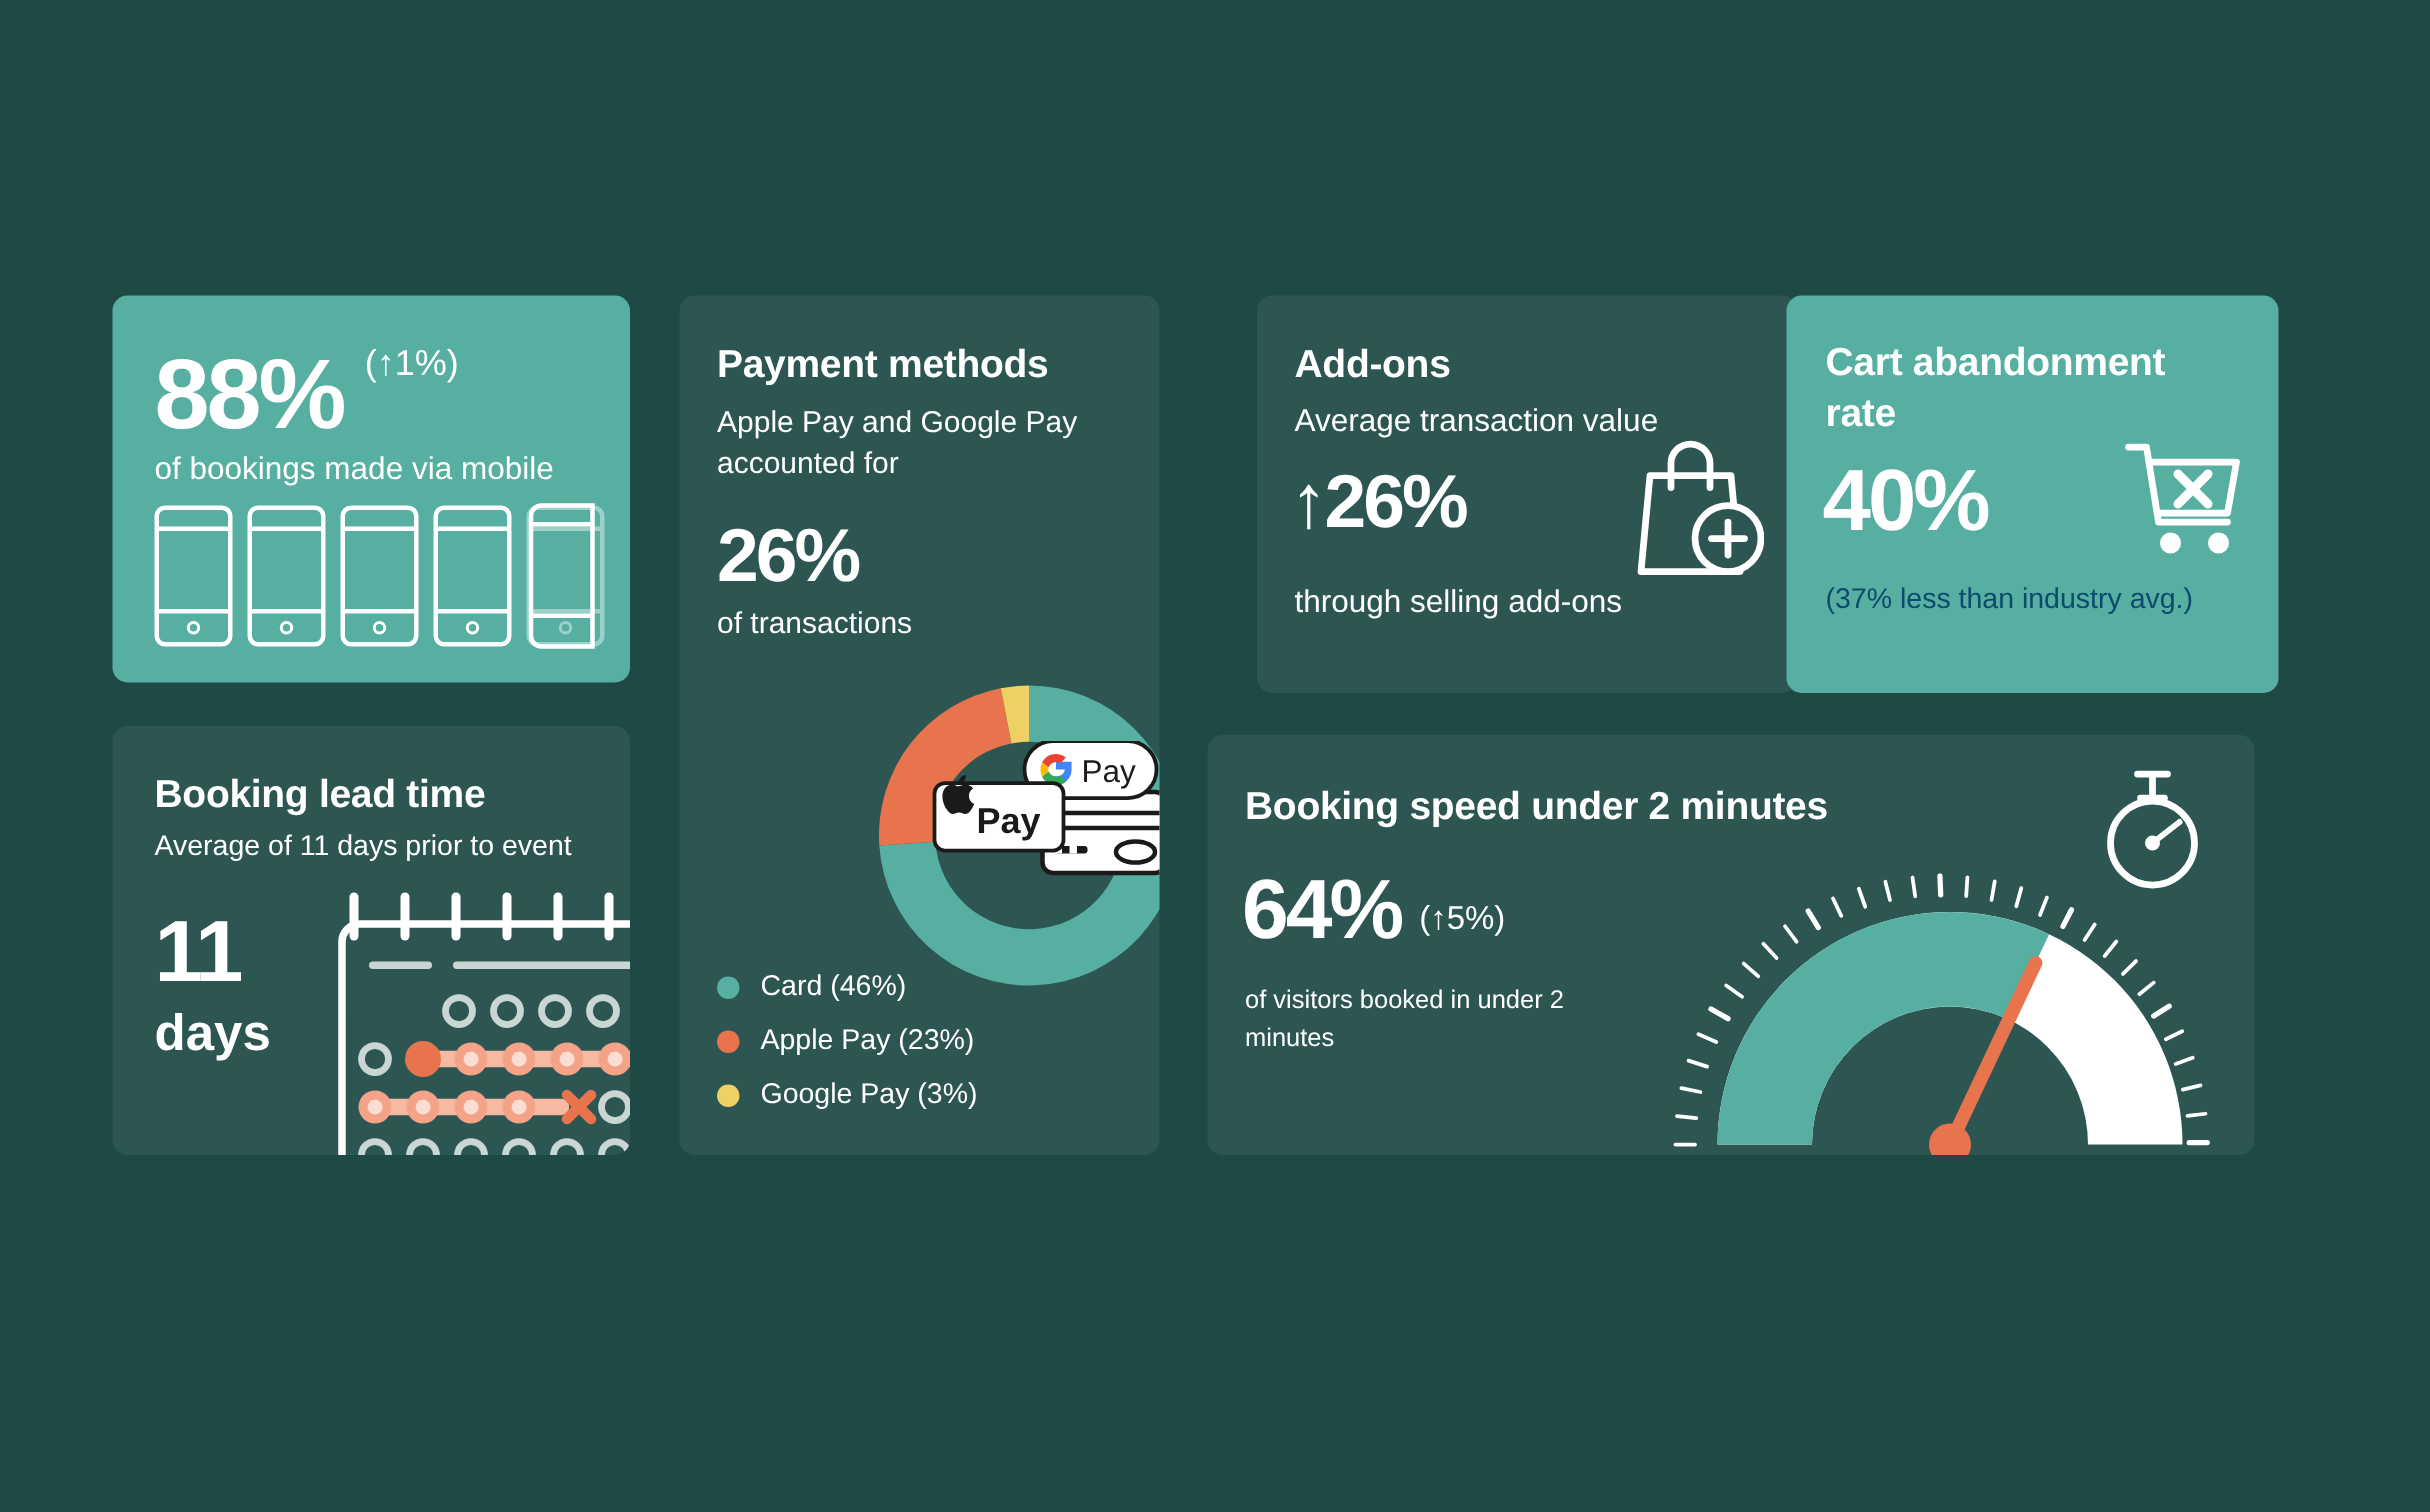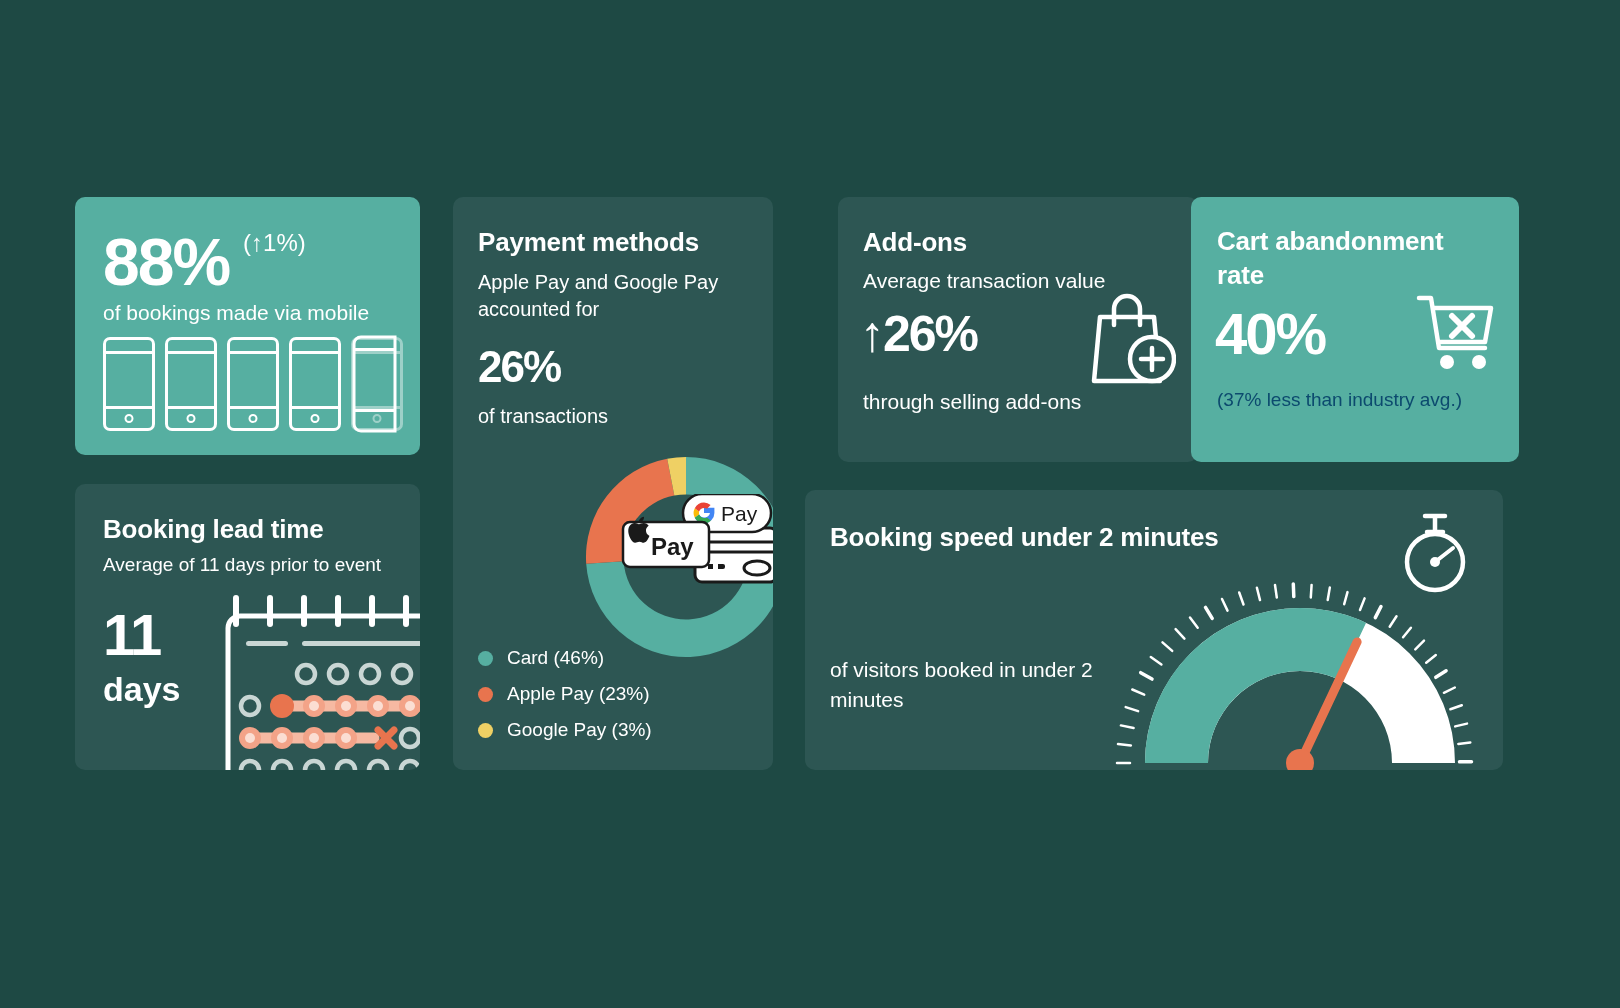--- a/index.html
+++ b/index.html
@@ -57,21 +57,21 @@
   #card-lead .title { position:absolute; left:28px; top:30px; font-size:26px; }
   #card-lead .sub   { position:absolute; left:28px; top:70px; font-size:19px; }
   #card-lead .bignum{ position:absolute; left:28px; top:122px; font-size:58px; }
   #card-lead .unit  { position:absolute; left:28px; top:186px; font-size:34px; color:#ffffff; font-weight:bold; }
   #cal { position:absolute; left:135px; top:110px; }
 
   
   #card-pay { left: 453px; top: 197px; width: 320px; height: 573px; }
   #card-pay .title { position:absolute; left:25px; top:30px; font-size:26px; }
   #card-pay .sub1  { position:absolute; left:25px; top:72px; font-size:20px; line-height:1.35; width:245px; }
-  #card-pay .bignum{ position:absolute; left:25px; top:148px; font-size:44px; }
+  #card-pay .bignum{ position:absolute; left:25px; top:148px; font-size:50px; }
   #card-pay .sub2  { position:absolute; left:25px; top:208px; font-size:20px; }
   #donutwrap { position:absolute; left:108px; top:235px; }
   #pay-legend { position:absolute; left:25px; top:450px; }
   .leg-item { display:flex; align-items:center; margin-bottom:14px; }
   .leg-dot  { width:15px; height:15px; border-radius:50%; margin-right:14px; flex:0 0 auto; }
   .leg-lab  { color:#ffffff; font-size:19px; white-space:nowrap; }
 
   
   #card-addons { left: 838px; top: 197px; width: 360px; height: 265px; }
   #card-addons .title { position:absolute; left:25px; top:30px; font-size:26px; }
@@ -86,21 +86,21 @@
   #card-cart .bignum{ position:absolute; left:24px; top:108px; font-size:58px; }
   #card-cart .note  { position:absolute; left:26px; top:192px; font-size:19px; color:#0c4a6e; }
   #carticon { position:absolute; right:22px; top:95px; }
 
   
   #card-speed { left: 805px; top: 490px; width: 698px; height: 280px; }
   #card-speed .title { position:absolute; left:25px; top:32px; font-size:26px; }
   #card-speed .row1  { position:absolute; left:23px; top:88px; display:flex; align-items:flex-end; }
   #card-speed .bignum{ font-size:56px; }
   #card-speed .delta { font-size:22px; margin-left:12px; margin-bottom:9px; }
-  #card-speed .sub2  { position:absolute; left:25px; top:165px; font-size:21px; line-height:1.45; width:270px; }
+  #card-speed .sub2  { position:absolute; left:25px; top:165px; font-size:17px; line-height:1.45; width:270px; }
   #stopwatch { position:absolute; right:30px; top:20px; }
   #gaugewrap { position:absolute; left:300px; top:78px; width:390px; height:202px; overflow:hidden; }
 </style>
 </head>
 <body>
 
 <div class="board">
 
   <div class="card teal" id="card-mobile">
     <div class="row1">
@@ -297,20 +297,24 @@
         <line x1="37" y1="24" x2="57" y2="44"></line>
         <line x1="57" y1="24" x2="37" y2="44"></line>
       </g>
       <circle cx="32" cy="70" r="7" fill="#ffffff"></circle>
       <circle cx="64" cy="70" r="7" fill="#ffffff"></circle>
     </svg>
   </div>
 
   <div class="card dark" id="card-speed">
     <div class="title">Booking speed under 2 minutes</div>
+    <div class="row1">
+      <div class="bignum">64%</div>
+      <div class="delta">(↑5%)</div>
+    </div>
     <div class="sub sub2">of visitors booked in under 2 minutes</div>
 
     <svg id="stopwatch" width="76" height="86" viewBox="0 0 76 86">
       <circle cx="38" cy="52" r="28" fill="none" stroke="#ffffff" stroke-width="4.5"></circle>
       <line x1="28" y1="6" x2="48" y2="6" stroke="#ffffff" stroke-width="4.5" stroke-linecap="round"></line>
       <line x1="38" y1="6" x2="38" y2="22" stroke="#ffffff" stroke-width="4.5"></line>
       <line x1="30" y1="22" x2="46" y2="22" stroke="#ffffff" stroke-width="4.5" stroke-linecap="round"></line>
       <line x1="38" y1="52" x2="56" y2="38" stroke="#ffffff" stroke-width="4" stroke-linecap="round"></line>
       <circle cx="38" cy="52" r="5" fill="#ffffff"></circle>
     </svg>

